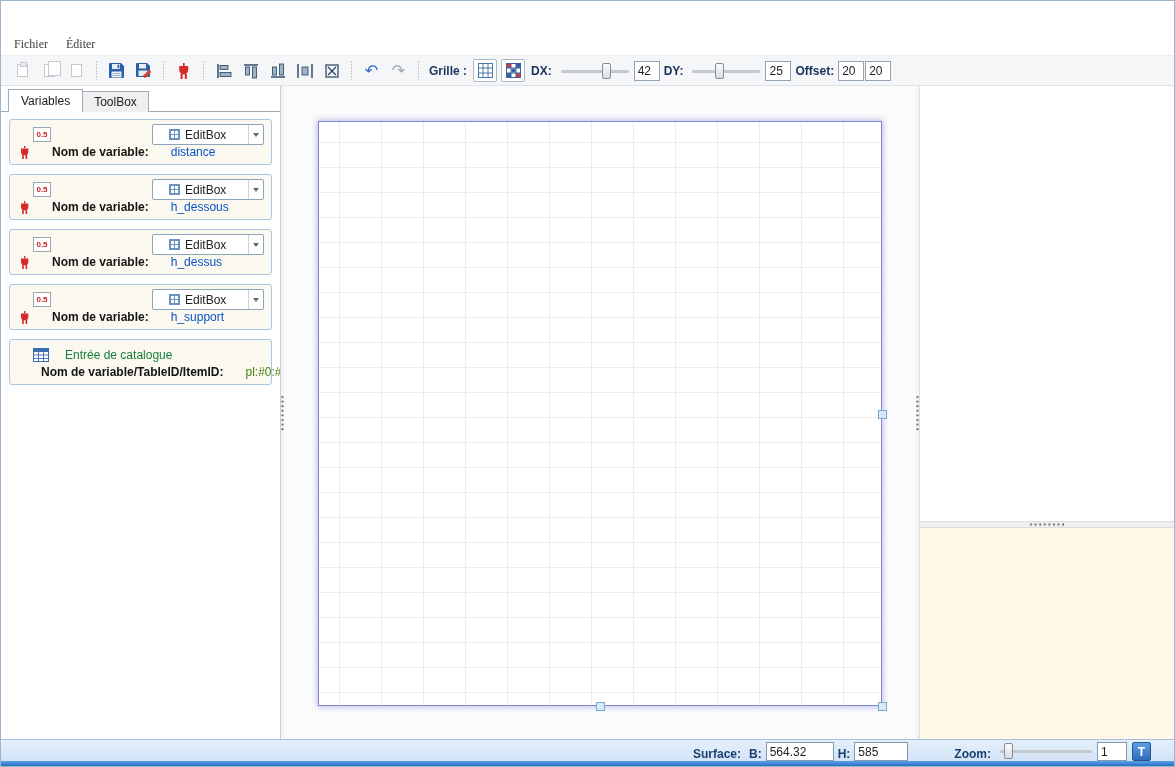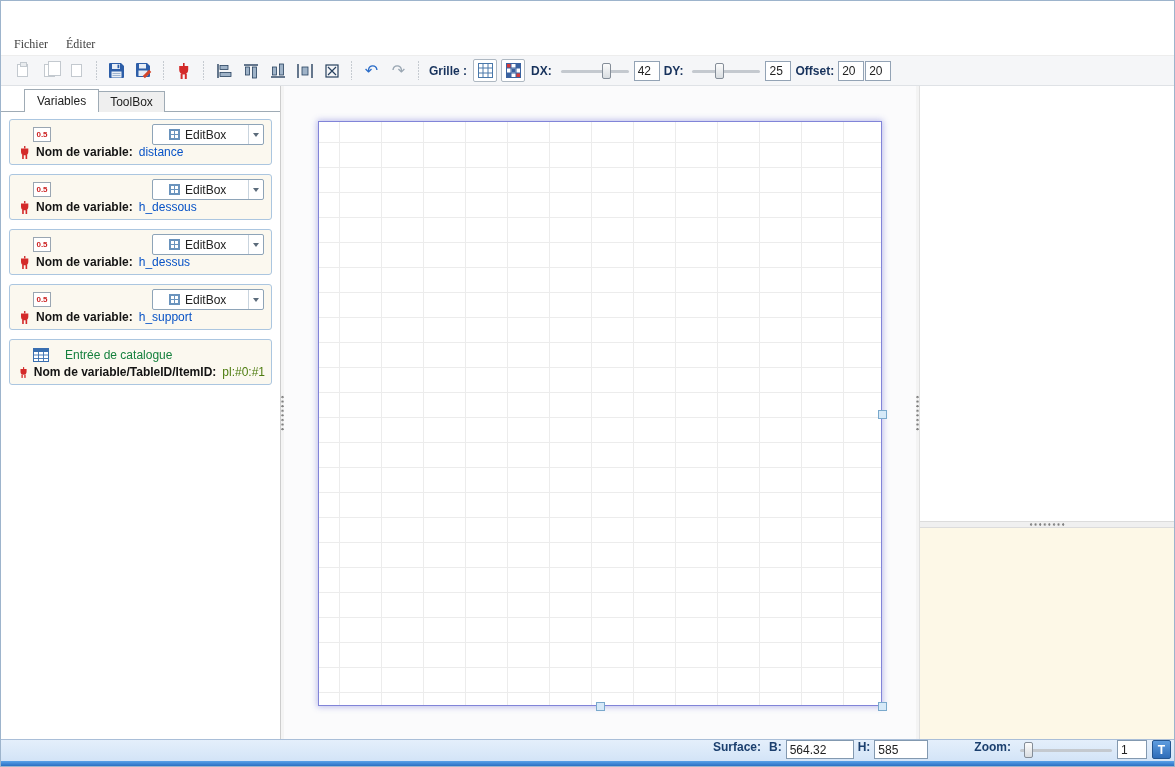--- a/index.html
+++ b/index.html
@@ -35,29 +35,29 @@
   .icon-page { position:relative; width:11px; height:13px; border:1px solid #c3c9cf; background:#fff; }
   .icon-page.stacked::after { content:""; position:absolute; left:3px; top:-4px; width:11px; height:13px; border:1px solid #c3c9cf; background:#fff; }
   .icon-clip::before { content:""; position:absolute; left:2px; top:-3px; width:5px; height:3px; border:1px solid #c3c9cf; background:#e9ecef; }
   .grid-btn { width:24px; height:23px; border:1px solid #aeb8c2; background:#fff; border-radius:2px; display:flex; align-items:center; justify-content:center; margin:0 2px; }
 
   
   .main { position:absolute; top:85px; left:0; right:0; bottom:27px; display:flex; }
 
   
   .left-panel { width:280px; background:#fff; border-right:1px solid #cdcdcd; position:relative; }
-  .tabbar { position:absolute; top:4px; left:0; right:0; height:22px; display:flex; align-items:flex-end; padding-left:23px; }
+  .tabbar { position:absolute; top:4px; left:0; right:0; height:22px; display:flex; align-items:flex-end; padding-left:7px; }
   .tabbar::after { content:""; position:absolute; left:0; right:0; bottom:0; height:1px; background:#9fabb5; }
   .tab { position:relative; padding:3px 11px 3px 11px; border:1px solid #9fabb5; border-bottom:none; background:#efefef; color:#222; margin-right:-1px; z-index:1; }
   .tab.active { background:#fff; padding:4px 12px; z-index:3; }
   .tab.active::after { content:""; position:absolute; left:0; right:0; bottom:-1px; height:1px; background:#fff; }
   .items { position:absolute; top:33px; left:0; right:0; bottom:0; overflow:hidden; }
   .var-item { position:relative; height:46px; margin:0 8px 9px 8px; border:1px solid #abc6e0; border-radius:3px; background:#fbf8ef; }
   .vrow1 { position:absolute; top:4px; left:9px; right:7px; height:21px; display:flex; align-items:center;padding-left:14px; }
-  .vrow2 { position:absolute; bottom:5px; left:9px; right:6px; display:flex; align-items:center; gap:6px; }
+  .vrow2 { position:absolute; bottom:5px; left:9px; right:6px; display:flex; align-items:center; gap:22px; }
   .icon-05 { width:18px; height:15px; border:1px solid #9aa6b2; background:#fff; color:#c22; font-size:8px; font-weight:bold; display:flex; align-items:center; justify-content:center; }
   .combo { margin-left:auto; width:112px; height:21px; border:1px solid #8ea4b8; border-radius:2px; background:#fff; display:flex; align-items:center; position:relative; padding-left:16px; }
   .combo-grid { width:11px; height:11px; border:1px solid #6a93bd; background-image:linear-gradient(to right,#6a93bd 1px,transparent 1px),linear-gradient(to bottom,#6a93bd 1px,transparent 1px); background-size:4px 4px; margin-right:5px; }
   .combo-text { color:#222; }
   .combo-arrow { position:absolute; right:0; top:0; bottom:0; width:15px; border-left:1px solid #c9d4de; display:flex; align-items:center; justify-content:center; }
   .combo-arrow i { width:0; height:0; border-left:3px solid transparent; border-right:3px solid transparent; border-top:4px solid #5b6b7a; }
   .vlabel { font-weight:bold; color:#141414; white-space:nowrap; }
   .vvalue { color:#0853c6; white-space:nowrap; }
   .vvalue.catalog { color:#4d7c0f; }
   .cat-title { color:#15803d; margin-left:16px; }
@@ -79,21 +79,21 @@
   .handle.bottom-mid { left:277px; top:580px; }
   .handle.bottom-right { left:559px; top:580px; }
 
   
   .right-col { flex:1; display:flex; flex-direction:column; border-left:1px solid #e0e0e0; }
   .right-top { height:435px; background:#fff; }
   .right-bottom { flex:1; background:#fdf8e7; }
 
   
   .statusbar { position:absolute; left:0; right:0; bottom:0; height:27px; background:linear-gradient(#e4effb,#cfe1f6); border-top:1px solid #a9bed8; }
-  .sb-row { position:absolute; left:0; right:0; top:0; bottom:5px; display:flex; align-items:flex-start; padding-right:3px; }
+  .sb-row { position:absolute; left:0; right:0; top:0; bottom:5px; display:flex; align-items:flex-end; padding-right:23px; }
   .sb-stripe { position:absolute; left:0; right:0; bottom:0; height:5px; background:linear-gradient(#59a1e9,#2a70c3); }
   .sb-label { font-weight:bold; color:#1b3f6e; margin:0 4px; white-space:nowrap; }
   .sb-input { height:19px; border:1px solid #8399b0; background:#fff; font:12px "Liberation Sans",sans-serif; padding:0 3px; color:#222; }
   .sb-gap { width:42px; }
   .sb-ticon { width:19px; height:19px; margin-left:5px; background:linear-gradient(#5e9de0,#2e6cb8); border:1px solid #245590; border-radius:2px; color:#fff; font-weight:bold; font-size:12px; display:flex; align-items:center; justify-content:center; }
   .sb-slider { width:96px; }
 </style>
 </head>
 <body>
 

